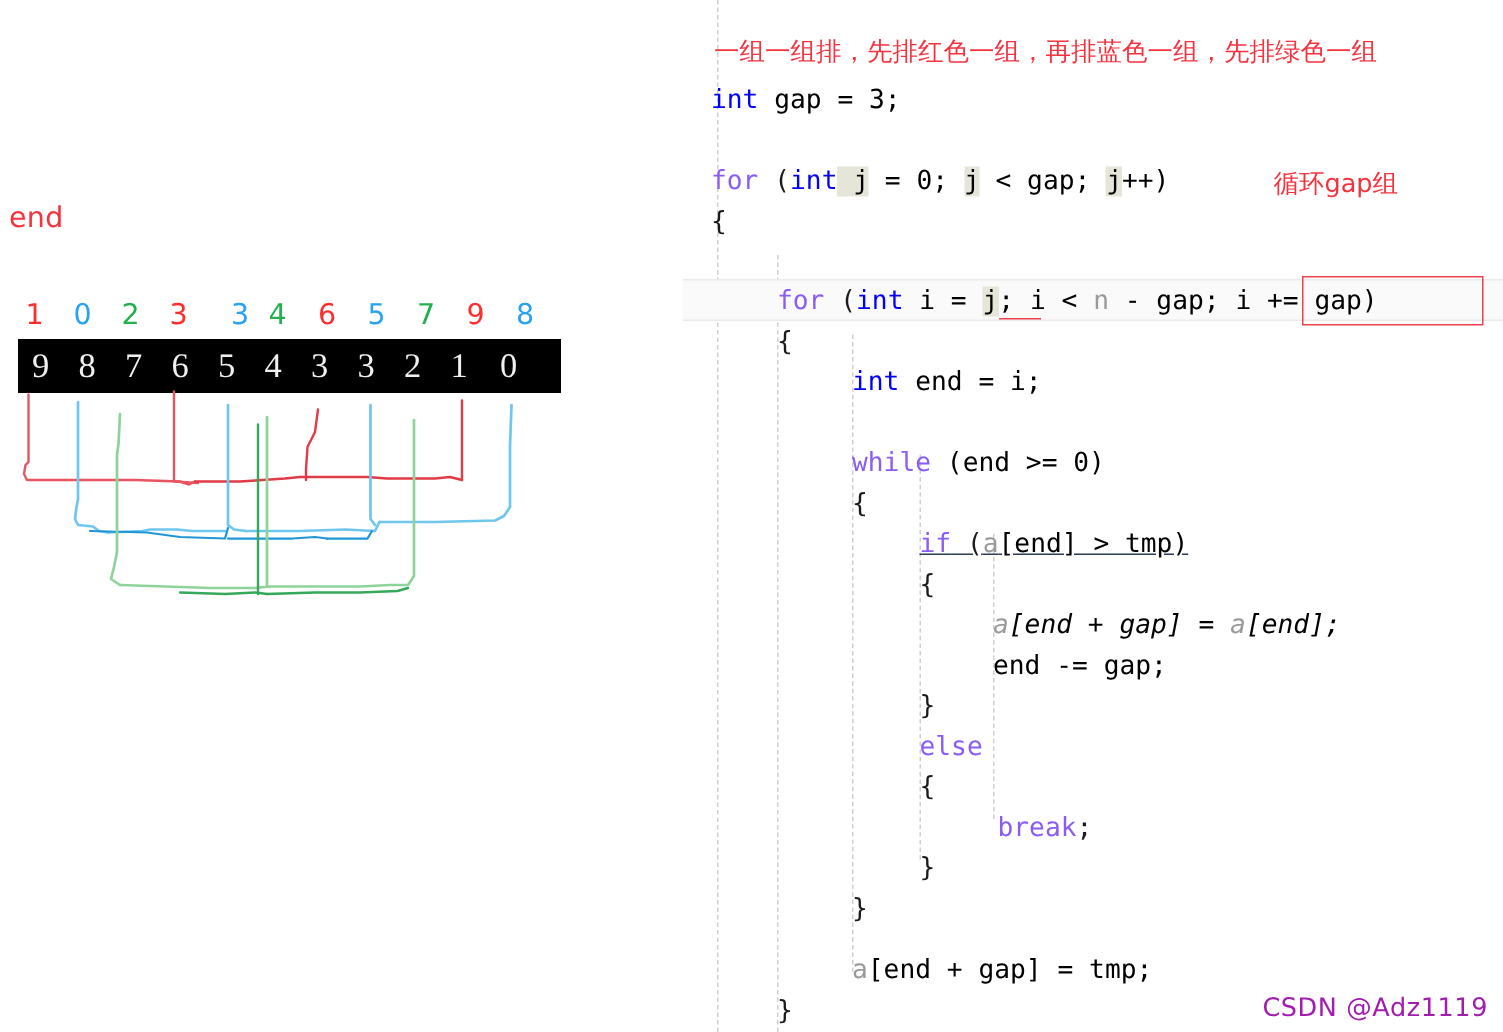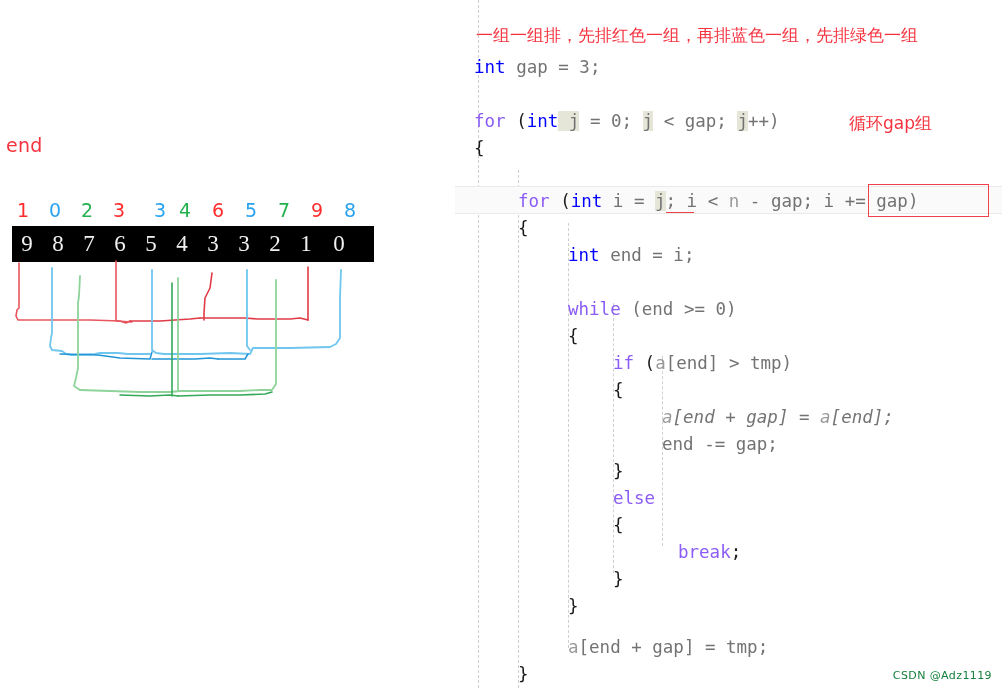--- a/index.html
+++ b/index.html
@@ -115,21 +115,21 @@
   .ln {
     position: absolute;
     left: 19px;
     height: 27px;
     white-space: pre;
   }
 
   
   .kw      { color: #0000ff; margin-top: 27px; }     
   .kw2     { color: #8b5cf6; }     
-  .ident   { color: #737373; }
+  .ident   { color: #000000; }
   .dim     { color: #9a9a9a; }
   .punc    { color: #1c1c1c; }
   .brace   { color: #1a1a1a; }
   .sel     { background: #e6e6d8; }  
 
   
   .cn-red {
     color: #f5333f;
     font-family: "DejaVu Sans", "Liberation Sans", sans-serif;
     font-size: 17px;
@@ -165,22 +165,22 @@
     top: 212px;
     width: 28px;
     height: 0;
     border-top: 1.5px solid #f0404a;
   }
 
   #watermark {
     position: absolute;
     right: 10px;
     bottom: 6px;
-    font-size: 11px;
-    color: #15803d;
+    font-size: 17px;
+    color: #a21caf;
     font-family: "DejaVu Sans", "Liberation Sans", sans-serif;
     letter-spacing: .4px;
   }
 </style>
 </head>
 <body>
 
 <div id="left-panel">
 
   <div id="end-label">end</div>
@@ -293,39 +293,39 @@
     <div class="ln" style="top:242px;left:113px;"><span class="kw">int</span><span class="ident"> end = i;</span></div>
 
     
 
     
     <div class="ln" style="top:296px;left:113px;"><span class="kw2">while</span><span class="ident"> (end &gt;= 0)</span></div>
 
     <div class="ln brace" style="top:323px;left:113px;">{</div>
 
     
-    <div class="ln" style="top:350px;left:158px;"><span class="kw2">if</span><span class="punc"> (</span><span class="dim">a</span><span class="ident">[end] &gt; tmp)</span></div>
+    <div class="ln" style="top:350px;left:158px;text-decoration:underline;"><span class="kw2">if</span><span class="punc"> (</span><span class="dim">a</span><span class="ident">[end] &gt; tmp)</span></div>
 
     <div class="ln brace" style="top:377px;left:158px;">{</div>
 
     
     <div class="ln" style="top:404px;left:207px;font-style:italic;"><span class="dim">a</span><span class="ident">[end + gap] = </span><span class="dim">a</span><span class="ident">[end];</span></div>
 
     
     <div class="ln ident" style="top:431px;left:207px;">end -= gap;</div>
 
     <div class="ln brace" style="top:458px;left:158px;">}</div>
 
     
     <div class="ln kw2" style="top:485px;left:158px;">else</div>
 
     <div class="ln brace" style="top:512px;left:158px;">{</div>
 
     
-    <div class="ln" style="top:539px;left:223px;"><span class="kw2">break</span><span class="punc">;</span></div>
+    <div class="ln" style="top:539px;left:210px;"><span class="kw2">break</span><span class="punc">;</span></div>
 
     <div class="ln brace" style="top:566px;left:158px;">}</div>
 
     <div class="ln brace" style="top:593px;left:113px;">}</div>
 
     
     <div class="ln" style="top:634px;left:113px;"><span class="dim">a</span><span class="ident">[end + gap] = tmp;</span></div>
 
     <div class="ln brace" style="top:661px;left:63px;">}</div>
   </div>

